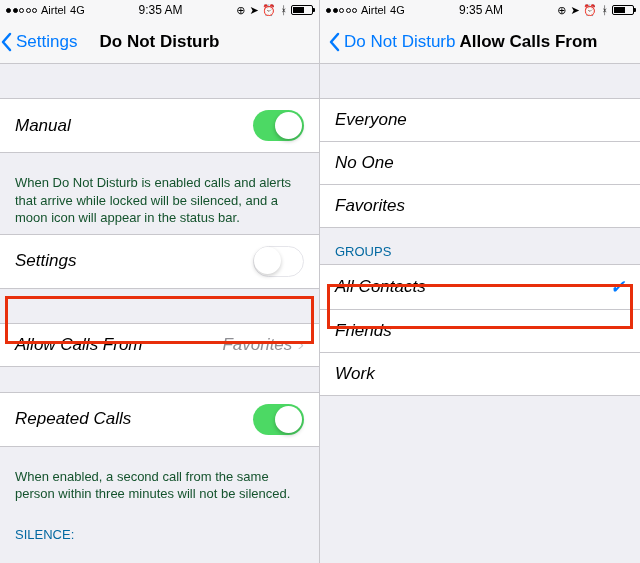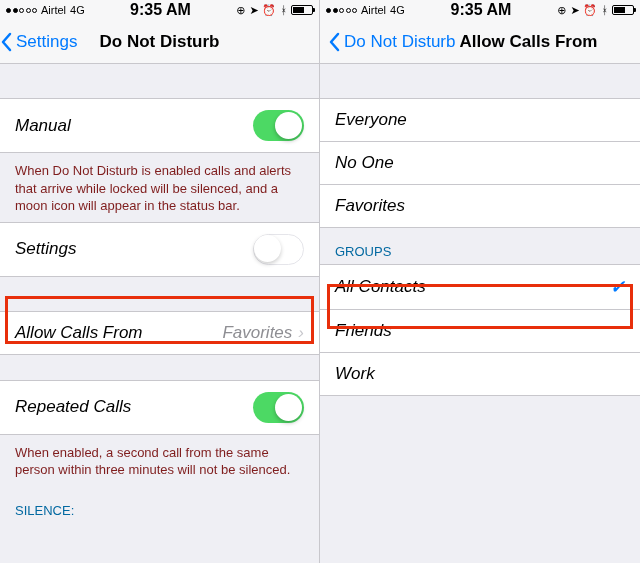--- a/index.html
+++ b/index.html
@@ -26,21 +26,21 @@
     display: flex;
     align-items: center;
     justify-content: space-between;
     padding: 0 6px;
     font-size: 11px;
   }
   .sb-left, .sb-right { display: flex; align-items: center; gap: 4px; }
   .dots { display: flex; gap: 1.5px; }
   .dot { width: 5px; height: 5px; border-radius: 50%; border: 1px solid #000; }
   .dot.fill { background: #000; }
-  .sb-time { font-weight: 700; font-size: 16px; }
+  .sb-time { font-weight: 400; font-size: 12px; }
   .sb-ico { font-size: 11px; }
   .battery {
     width: 22px; height: 10px; border: 1px solid #000; border-radius: 2px; position: relative;
   }
   .battery::after {
     content: ""; position: absolute; right: -3px; top: 2px; width: 2px; height: 4px; background: #000; border-radius: 0 1px 1px 0;
   }
   .battery-fill { position: absolute; left: 1px; top: 1px; bottom: 1px; width: 55%; background: #000; }
   .navbar {
     height: 44px;
@@ -71,23 +71,23 @@
     font-size: 17px;
     display: flex;
     align-items: center;
     justify-content: space-between;
     margin-top: -1px;
     min-height: 44px;
     font-style: italic;
   }
   .cell + .cell {}
   .footer-note {
-    color: #7f1d1d;
+    color: #14532d;
     font-size: 13px;
-    padding: 9px 15px 8px 15px;
+    padding: 21px 15px 8px 15px;
     line-height: 1.35;
   }
   .section-header {
     color: #0369a1;
     font-size: 13px;
     padding: 16px 15px 6px 15px;
     text-transform: uppercase;
   }
   .toggle {
     width: 51px; height: 31px; border-radius: 31px; position: relative;

